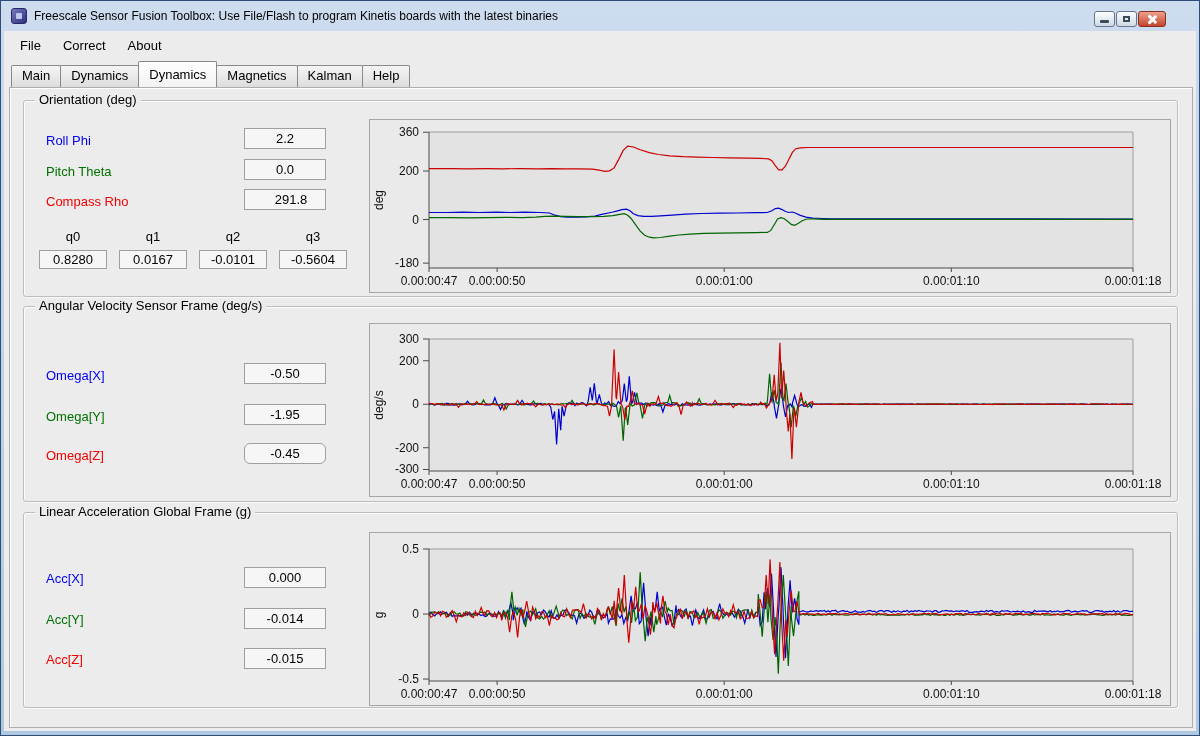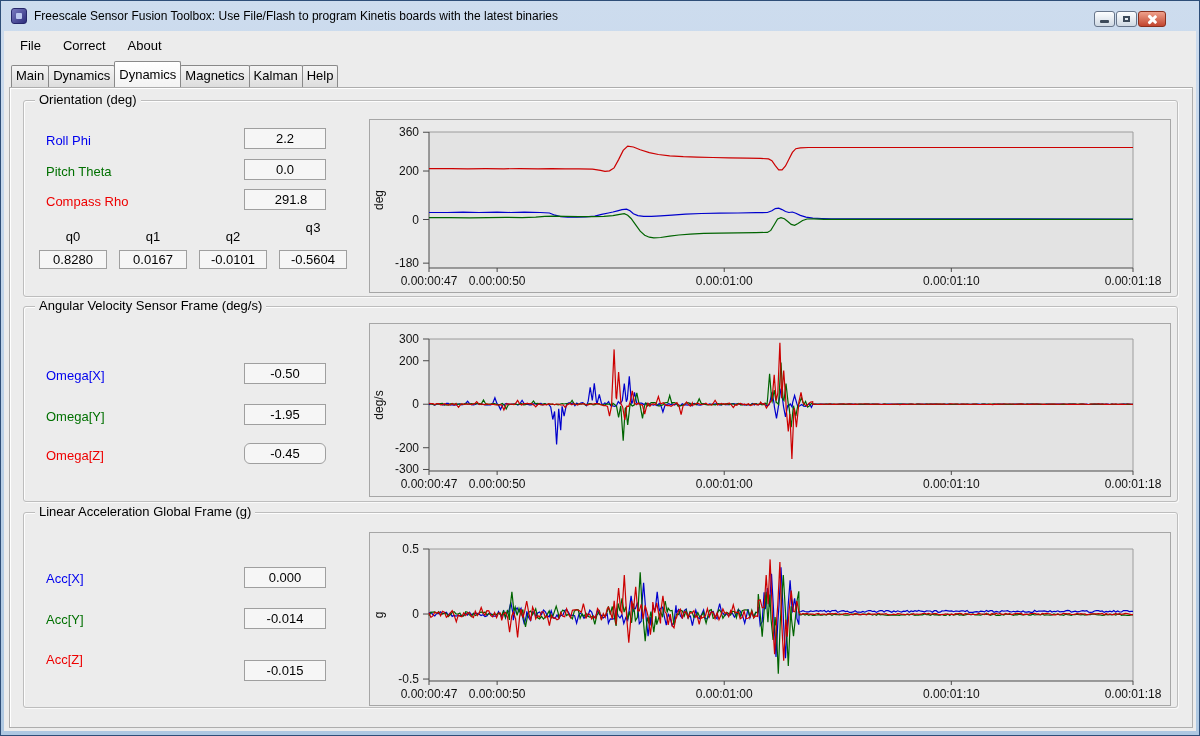--- a/index.html
+++ b/index.html
@@ -18,21 +18,21 @@
   .glyph-min{width:9px;height:3px;background:#3c4a5a;border-radius:1px;margin-top:5px;}
   .glyph-restore{width:7px;height:6px;border:2px solid #3c4a5a;box-sizing:border-box;background:transparent;}
   .glyph-x{position:relative;width:10px;height:10px;}
   .glyph-x::before,.glyph-x::after{content:"";position:absolute;left:4px;top:0;width:2.5px;height:11px;background:#fff;border-radius:1px;}
   .glyph-x::before{transform:rotate(45deg);} .glyph-x::after{transform:rotate(-45deg);}
   
   .menubar{position:absolute;left:8px;top:33px;height:22px;display:flex;align-items:center;font-size:13px;color:#000;}
   .menu-item{padding:2px 11px;cursor:default;}
   
   .tabstrip{position:absolute;left:10px;top:60px;height:26px;display:flex;align-items:flex-end;z-index:3;}
-  .tab{box-sizing:border-box;height:22px;line-height:20px;padding:0 4px;margin-right:-1px;font-size:13px;color:#000;
+  .tab{box-sizing:border-box;height:22px;line-height:20px;padding:0 10px;margin-right:-1px;font-size:13px;color:#000;
        border:1px solid #898989;border-bottom:none;border-radius:2px 2px 0 0;
        background:linear-gradient(#f5f5f5,#dddddd);cursor:default;}
   .tab.active{height:26px;line-height:25px;background:linear-gradient(#ffffff,#f3f3f3);position:relative;z-index:4;}
   .panel{position:absolute;left:8px;top:86px;width:1184px;height:641px;box-sizing:border-box;
          background:#ececec;border:1px solid #adadad;box-shadow:inset 1px 1px 0 #ffffff;}
   
   .groupbox{position:absolute;left:22px;width:1155px;box-sizing:border-box;border:1px solid #bdbdbd;border-radius:3px;
             box-shadow:inset 1px 1px 0 rgba(255,255,255,.9), 1px 1px 0 rgba(255,255,255,.7);}
   .gb-title{position:absolute;top:-9px;left:11px;background:#ececec;padding:0 4px;font-size:13px;color:#000;white-space:nowrap;}
   
@@ -87,21 +87,21 @@
   </div>
   <span class="flabel" style="left: 45px; top: 132px; color: rgb(0, 0, 238);">Roll Phi</span>
   <span class="flabel" style="left: 45px; top: 163px; color: rgb(0, 112, 0);">Pitch Theta</span>
   <span class="flabel" style="left: 45px; top: 193px; color: rgb(238, 0, 0);">Compass Rho</span>
   <div class="vbox" style="top:127px;">2.2</div>
   <div class="vbox" style="top:158px;">0.0</div>
   <div class="vbox" style="top:188px;padding-left:12px;">291.8</div>
   <span class="qlabel" style="left:38px;top:228px;">q0</span>
   <span class="qlabel" style="left:118px;top:228px;">q1</span>
   <span class="qlabel" style="left:198px;top:228px;">q2</span>
-  <span class="qlabel" style="left:278px;top:220px;font-family:Liberation Mono, monospace;">q3</span>
+  <span class="qlabel" style="left:278px;top:228px;">q3</span>
   <div class="qbox" style="left:38px;top:249px;">0.8280</div>
   <div class="qbox" style="left:118px;top:249px;">0.0167</div>
   <div class="qbox" style="left:198px;top:249px;text-align:center;">-0.0101</div>
   <div class="qbox" style="left:278px;top:249px;">-0.5604</div>
   <svg class="chart" style="top:118px;" viewBox="0 0 802 174">
       <rect x="0.5" y="0.5" width="801" height="173" fill="#eaeaea" stroke="#a6a6a6"></rect>
       <rect x="60" y="13" width="704" height="136" fill="#e3e3e3"></rect>
       <path d="M60,13H764V149" fill="none" stroke="#9c9c9c"></path>
       <path d="M60,13V149H764" fill="none" stroke="#4a4a4a"></path>
       <line x1="54" y1="13.24242424242425" x2="60" y2="13.24242424242425" stroke="#4a4a4a"></line>
@@ -169,21 +169,21 @@
     </svg>
 
   <div class="groupbox" style="top:511px;height:196px;">
     <span class="gb-title">Linear Acceleration Global Frame (g)</span>
   </div>
   <span class="flabel" style="left: 45px; top: 570px; color: rgb(0, 0, 238);">Acc[X]</span>
   <span class="flabel" style="left: 45px; top: 611px; color: rgb(0, 112, 0);">Acc[Y]</span>
   <span class="flabel" style="left: 45px; top: 651px; color: rgb(238, 0, 0);">Acc[Z]</span>
   <div class="vbox" style="top:566px;">0.000</div>
   <div class="vbox" style="top:607px;">-0.014</div>
-  <div class="vbox" style="top:647px;margin-top:12px;">-0.015</div>
+  <div class="vbox" style="top:647px;">-0.015</div>
   <svg class="chart" style="top:531px;" viewBox="0 0 802 174">
       <rect x="0.5" y="0.5" width="801" height="173" fill="#eaeaea" stroke="#a6a6a6"></rect>
       <rect x="60" y="17" width="704" height="132" fill="#e3e3e3"></rect>
       <path d="M60,17H764V149" fill="none" stroke="#9c9c9c"></path>
       <path d="M60,17V149H764" fill="none" stroke="#4a4a4a"></path>
       <line x1="54" y1="17" x2="60" y2="17" stroke="#4a4a4a"></line>
       <text x="50" y="21" text-anchor="end" font-size="12" fill="#111">0.5</text>
       <line x1="54" y1="82.02463054187193" x2="60" y2="82.02463054187193" stroke="#4a4a4a"></line>
       <text x="50" y="86.02463054187193" text-anchor="end" font-size="12" fill="#111">0</text>
       <line x1="54" y1="147.04926108374383" x2="60" y2="147.04926108374383" stroke="#4a4a4a"></line>

